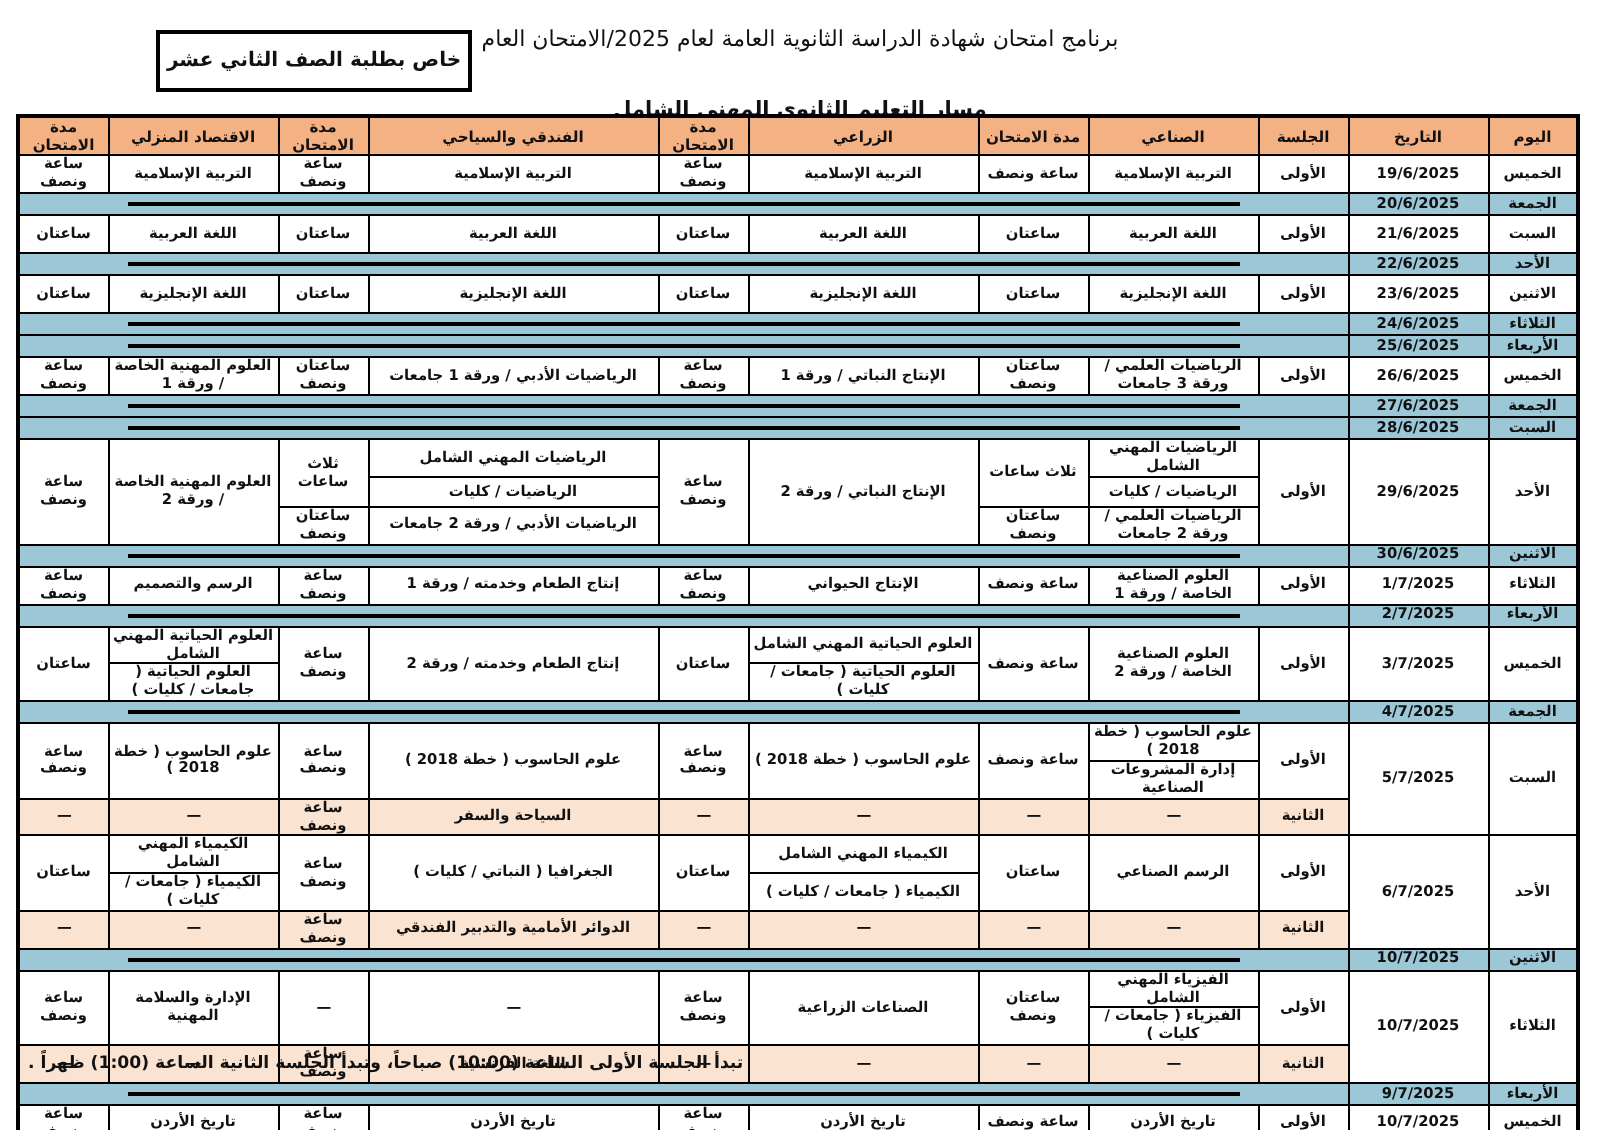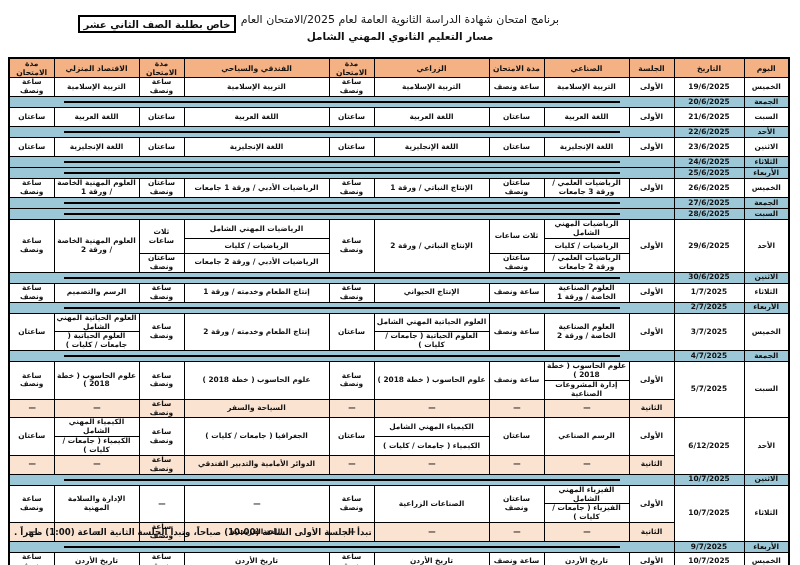--- a/index.html
+++ b/index.html
@@ -2,23 +2,23 @@
 <html lang="ar" dir="rtl" style="--header-bg: #f4b183; --holiday-bg: #9cc7d7; --second-bg: #fbe3d2;"><head>
 <meta charset="utf-8">
 <style>
   *{box-sizing:border-box;margin:0;padding:0}
   html,body{width:800px;height:565px}
   body{font-family:"DejaVu Sans","Liberation Sans",sans-serif;background:#ffffff;color:#111}
   .page{position:relative;width:800px;height:565px;background:#fff;overflow:hidden}
 
   .titles{position:absolute;top:13px;left:0;right:0;text-align:center;direction:rtl}
   .title{font-size:11px;font-weight:normal;letter-spacing:0}
-  .subtitle{font-size:10.5px;font-weight:bold;margin-top:4px}
-
-  .badge{position:absolute;top:15px;left:78px;width:158px;height:18px;border:2px solid #000;
+  .subtitle{font-size:10.5px;font-weight:bold;margin-top:23px}
+
+  .badge{position:absolute;top:15px;left:78px;width:158px;height:31px;border:2px solid #000;
          display:flex;align-items:center;justify-content:center;font-size:10px;font-weight:bold;direction:rtl}
 
   table.sched{position:absolute;top:57px;right:10px;width:780px;border-collapse:collapse;
               direction:rtl;border:2px solid #000;table-layout:fixed}
   .sched th,.sched td{border:1px solid #000;text-align:center;vertical-align:middle;
               font-weight:bold;padding:0 1px;line-height:1.2;overflow:hidden}
   .sched th{background:var(--header-bg,#f4b183);font-size:7.6px;height:18px}
   .sched td{font-size:7.4px;background:#fff}
   tr.r-holiday td{background:var(--holiday-bg,#9cc7d7)}
   tr.r-second td{background:var(--second-bg,#fbe3d2)}
@@ -261,27 +261,27 @@
           <td class="dash">—</td>
           <td class="dash">—</td>
           <td class="dash">—</td>
           <td>السياحة والسفر</td>
           <td>ساعة ونصف</td>
           <td class="dash">—</td>
           <td class="dash">—</td>
         </tr>
         <tr class="r-exam" style="height: 15px;">
           <td rowspan="3">الأحد</td>
-          <td rowspan="3">6/12/2025</td>
+          <td rowspan="3">6/7/2025</td>
           <td rowspan="2">الأولى</td>
           <td rowspan="2">الرسم الصناعي</td>
           <td rowspan="2">ساعتان</td>
           <td>الكيمياء المهني الشامل</td>
           <td rowspan="2">ساعتان</td>
-          <td rowspan="2">الجغرافيا ( جامعات / كليات )</td>
+          <td rowspan="2">الجغرافيا ( النباتي / كليات )</td>
           <td rowspan="2">ساعة ونصف</td>
           <td>الكيمياء المهني الشامل</td>
           <td rowspan="2">ساعتان</td>
         </tr>
         <tr class="r-exam" style="height: 15px;">
           <td>الكيمياء ( جامعات / كليات )</td>
           <td>الكيمياء ( جامعات / كليات )</td>
         </tr>
         <tr class="r-second" style="height: 12px;">
           <td>الثانية</td>

